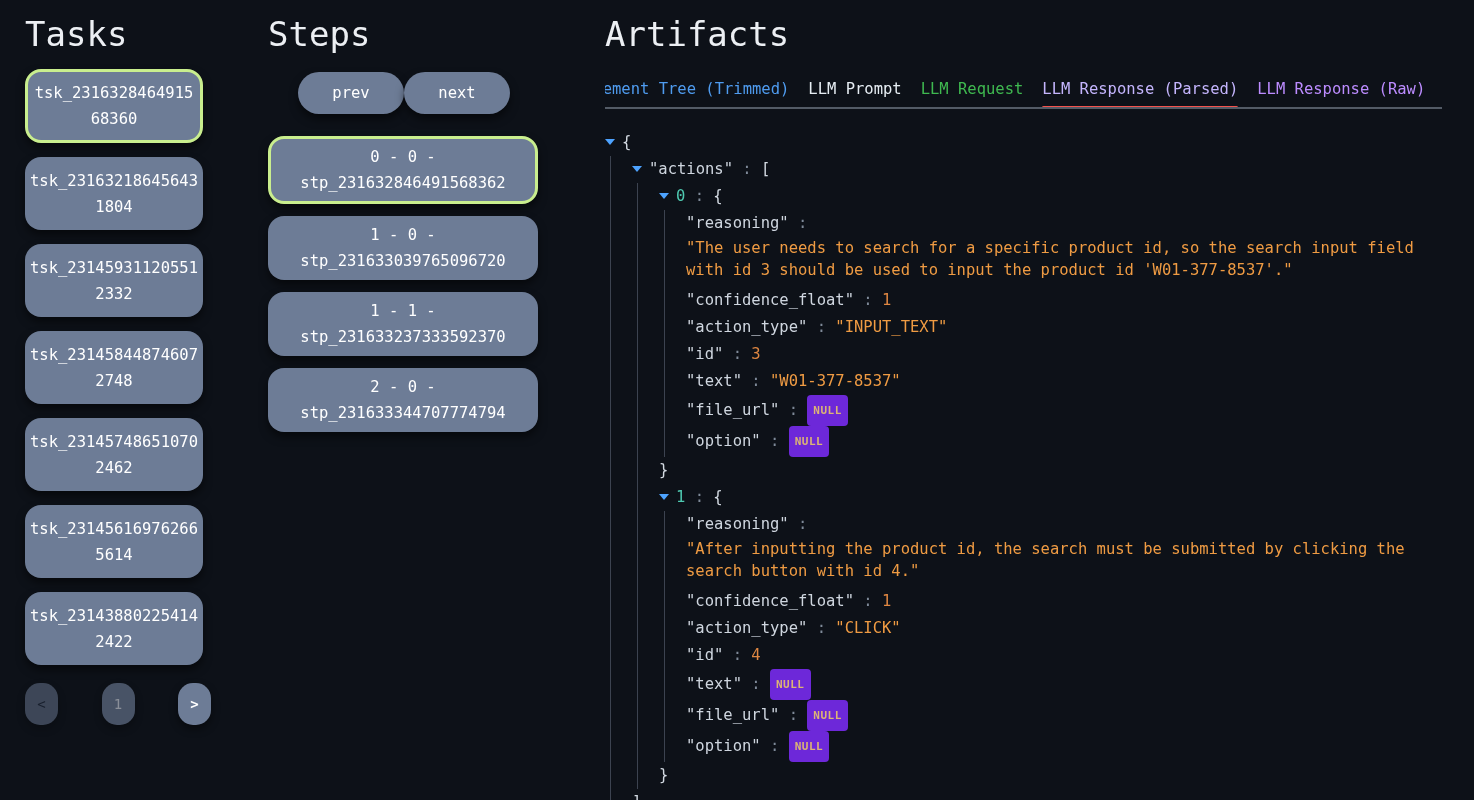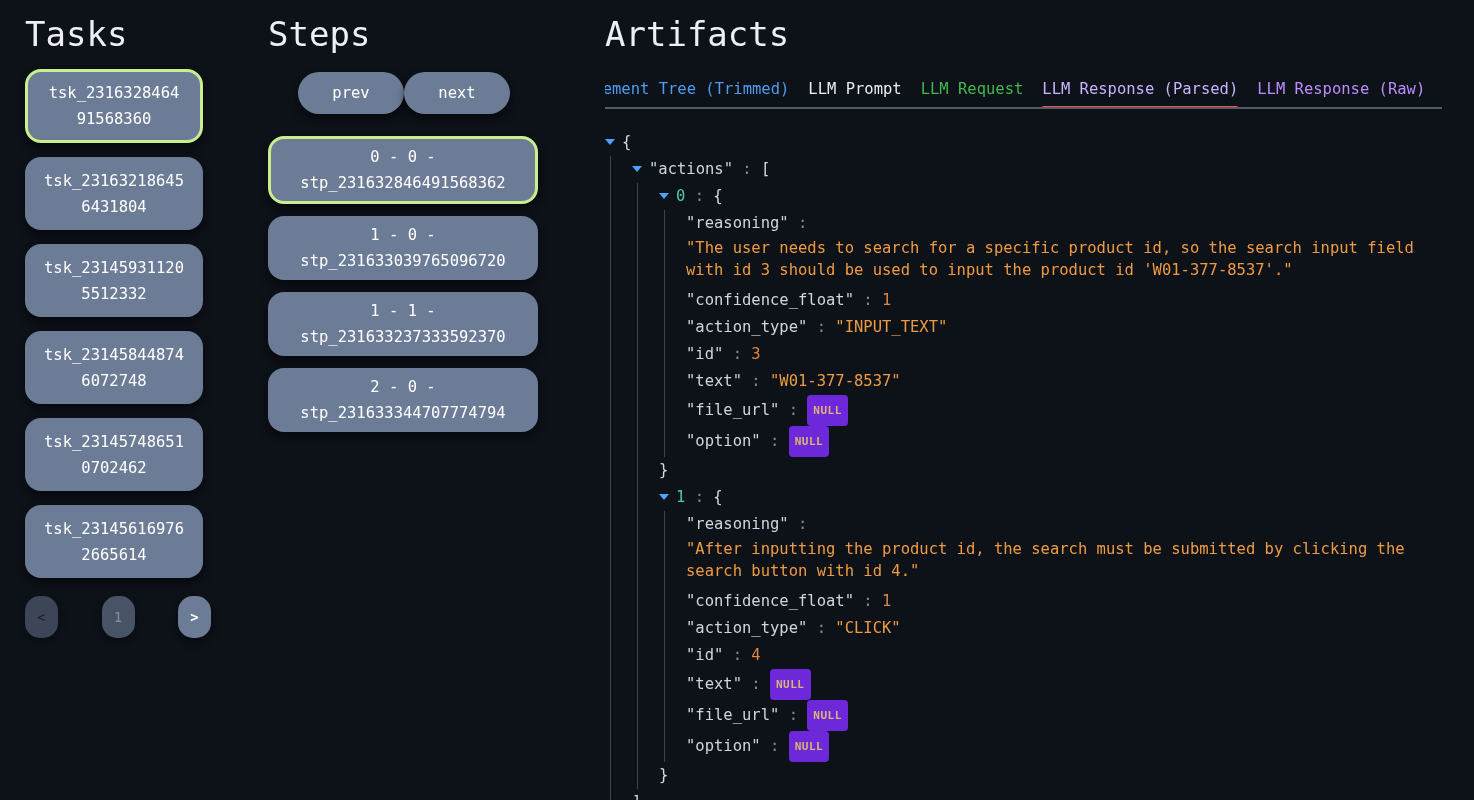--- a/index.html
+++ b/index.html
@@ -23,21 +23,21 @@
 
   
   .pill-btn {
     display: flex; flex-direction: column; align-items: center; justify-content: center;
     background: #6d7c96; color: #ffffff; border: none; border-radius: 16px;
     font-family: inherit; font-size: 15.5px; line-height: 26px;
     box-shadow: 0 5px 9px rgba(0,0,0,.5); cursor: pointer; text-align: center;
   }
   .task {
     width: 178px; min-height: 73px; margin-bottom: 14px;
-    padding: 8px 18px; word-break: break-all;
+    padding: 8px 4px; word-break: break-all;
   }
   .task.selected { border: 3px solid #c9ee8e; }
   #task-list { margin-top: 15px; }
 
   .pagination { display: flex; justify-content: space-between; width: 186px; margin-top: 18px; }
   .pg {
     width: 33px; height: 42px; border-radius: 15px; border: none;
     background: #6d7c96; font-family: inherit; font-size: 14px;
     box-shadow: 0 4px 8px rgba(0,0,0,.45); cursor: pointer;
   }
@@ -96,20 +96,21 @@
 
   <aside class="col col-tasks">
     <h1 class="panel-title">Tasks</h1>
     <div id="task-list">
         <button class="pill-btn task selected" style="border-color: rgb(201, 238, 142);">tsk_231632846491568360</button>
         <button class="pill-btn task">tsk_231632186456431804</button>
         <button class="pill-btn task">tsk_231459311205512332</button>
         <button class="pill-btn task">tsk_231458448746072748</button>
         <button class="pill-btn task">tsk_231457486510702462</button>
         <button class="pill-btn task">tsk_231456169762665614</button>
+        <button class="pill-btn task">tsk_231438802254142422</button>
       </div>
     <div class="pagination">
       <button class="pg dim-arrow">&lt;</button>
       <button class="pg dim-page">1</button>
       <button class="pg lit">&gt;</button>
     </div>
   </aside>
 
   <aside class="col col-steps">
     <h1 class="panel-title">Steps</h1>

